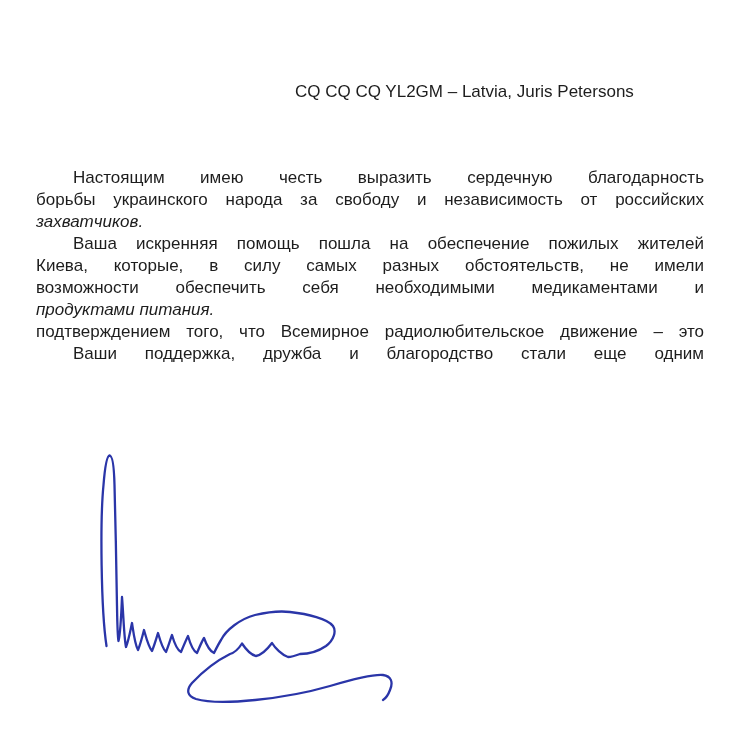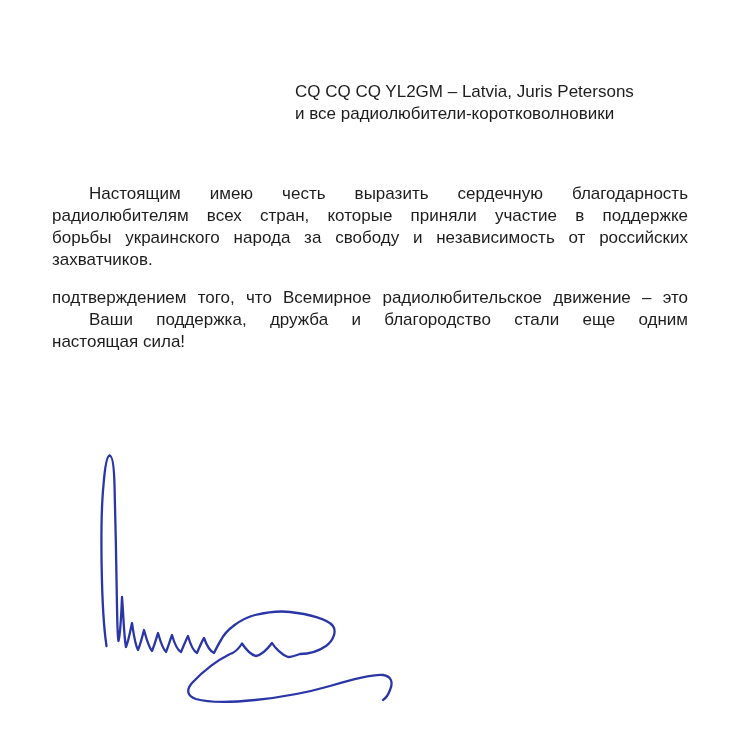--- a/index.html
+++ b/index.html
@@ -29,62 +29,66 @@
   }
   .letter-body {
     position: absolute;
     left: 36px;
     top: 167px;
     width: 668px;
     font-size: 17px;
     line-height: 22px;
   }
   .paragraph {
-    margin: 16px;
+    margin: 0;
   }
   .line {
     text-align: justify;
     text-align-last: justify;
   }
   .line.last {
     text-align: right;
     text-align-last: left;
+    font-style: italic;
   }
   .line.first {
     text-indent: 37px;
   }
   .signature {
     position: absolute;
     left: 90px;
     top: 443px;
     width: 310px;
     height: 272px;
   }
 </style>
 </head>
 <body>
 
 <div class="page">
 
   <div class="letter-header">
     <div class="hline">CQ CQ CQ YL2GM – Latvia, Juris Petersons</div>
-    <div class="hline">и все радиолюбители-коротковолновики</div>
   </div>
 
   <div class="letter-body">
       <div class="paragraph">
         <div class="line first">Настоящим имею честь выразить сердечную благодарность</div>
-        <div class="line">радиолюбителям всех стран, которые приняли участие в поддержке</div>
         <div class="line">борьбы украинского народа за свободу и независимость от российских</div>
         <div class="line last">захватчиков.</div>
       </div>
       <div class="paragraph">
+        <div class="line first">Ваша искренняя помощь пошла на обеспечение пожилых жителей</div>
+        <div class="line">Киева, которые, в силу самых разных обстоятельств, не имели</div>
+        <div class="line">возможности обеспечить себя необходимыми медикаментами и</div>
+        <div class="line last">продуктами питания.</div>
+      </div>
+      <div class="paragraph">
         <div class="line">подтверждением того, что Всемирное радиолюбительское движение – это</div>
         <div class="line first">Ваши поддержка, дружба и благородство стали еще одним</div>
-        <div class="line last">настоящая сила!</div>
       </div>
     </div>
 
   <svg class="signature" viewBox="90 443 310 272" xmlns="http://www.w3.org/2000/svg" aria-hidden="true">
     <path fill="none" stroke="#2a35a8" stroke-width="2.3" stroke-linecap="round" stroke-linejoin="round" d="M 106.5,646
              C 101,610 100,520 103.5,485
              C 105,466 107,456 109.5,455.5
              C 112.5,455.5 114,465 114.5,485
              C 115.5,520 116.5,575 117,606
              C 117.3,625 117.6,637 118.5,641

